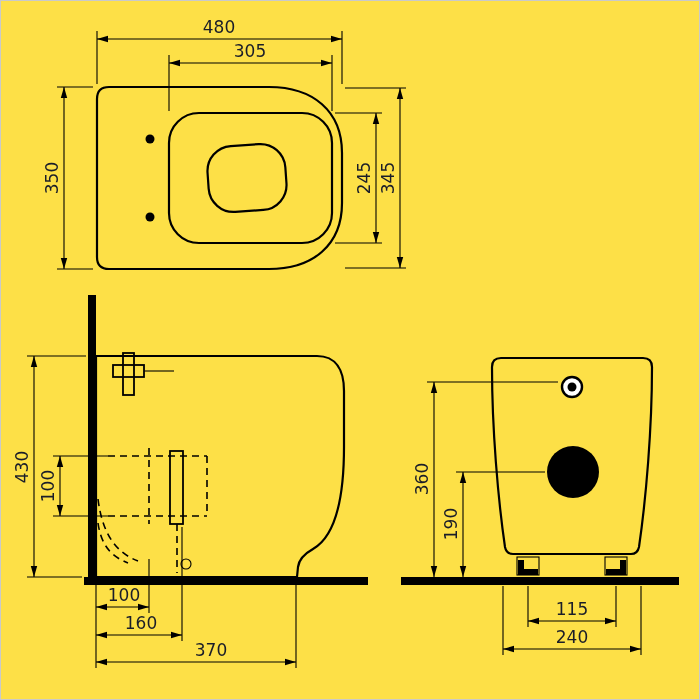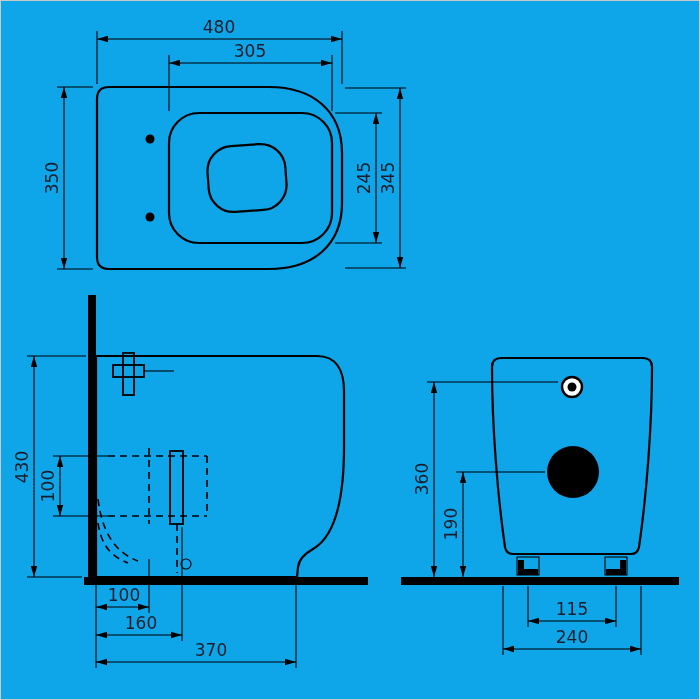--- a/index.html
+++ b/index.html
@@ -1,19 +1,19 @@
 <!DOCTYPE html>
 <html><head>
 <meta charset="utf-8">
 <style>
   html,body{margin:0;padding:0;background:#fff;}
   .canvas{
     width:698px;height:698px;
     border:1px solid #c9c9c9;
-    background:#0ea5e9;
+    background:#fde047;
     font-family:"DejaVu Sans", sans-serif;
     position:relative;
   }
   svg{display:block;}
   .outline{fill:none;stroke:#000;stroke-width:2.2;stroke-linejoin:round;}
   .outline-thin{fill:none;stroke:#000;stroke-width:1.8;}
   .thin{stroke:#000;stroke-width:1.1;fill:none;}
   .dimline{stroke:#000;stroke-width:1.1;fill:none;}
   .dash{stroke:#000;stroke-width:1.6;fill:none;stroke-dasharray:7 5;}
   .solid{fill:#000;stroke:none;}

